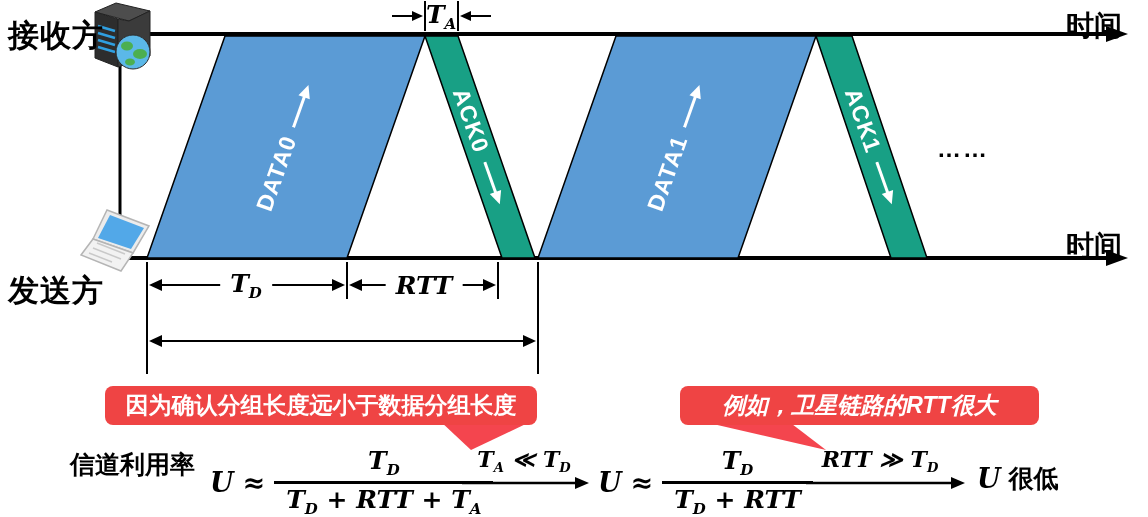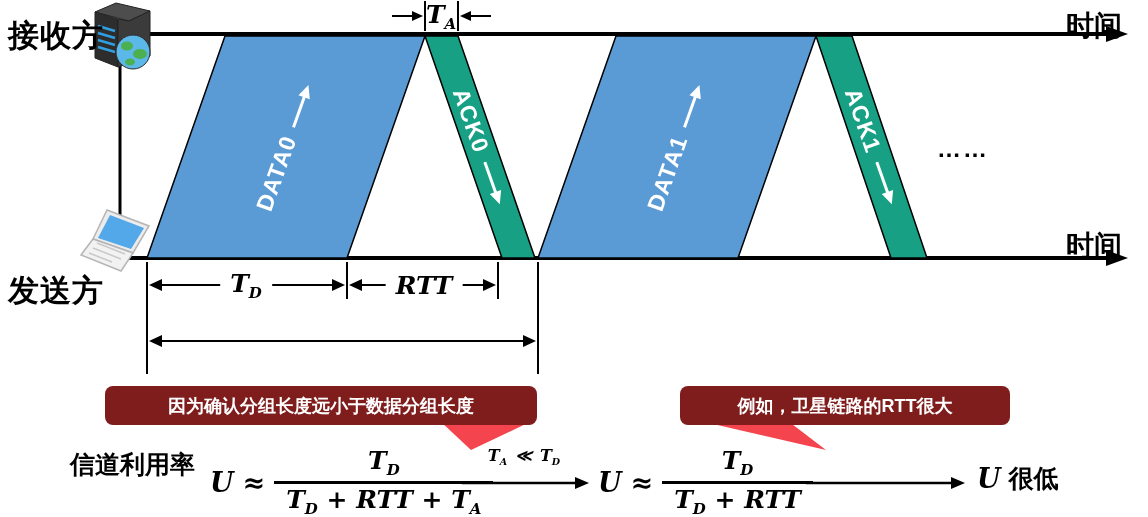--- a/index.html
+++ b/index.html
@@ -19,29 +19,29 @@
   .math sub{font-size:0.6em;font-style:italic;}
 
   .ta-top{position:absolute;left:441px;top:16px;transform:translate(-50%,-50%);font-size:25px;white-space:nowrap;}
 
   .dim-label{position:absolute;transform:translate(-50%,-50%);background:#fff;padding:0 10px;
              font-size:25px;white-space:nowrap;}
 
   .ellipsis{position:absolute;left:963px;top:149px;transform:translate(-50%,-50%);
             font-weight:bold;font-size:24px;letter-spacing:2px;white-space:nowrap;}
 
-  .callout{position:absolute;height:39px;background:#7f1d1d;color:#fff;font-weight:bold;font-size:18px;
+  .callout{position:absolute;height:39px;background:#ef4444;color:#fff;font-weight:bold;font-size:23px;
            border-radius:8px;display:flex;align-items:center;justify-content:center;white-space:nowrap;z-index:2;}
 
   .fgroup{position:absolute;display:flex;align-items:center;gap:9px;font-size:27px;white-space:nowrap;}
   .frac{display:inline-flex;flex-direction:column;align-items:center;}
   .frac .num,.frac .den{font-size:25px;line-height:1.3;padding:0 12px;}
   .frac .den{border-top:3px solid #000;}
 
-  .cond-label{position:absolute;transform:translateX(-50%);font-size:16px;white-space:nowrap;}
+  .cond-label{position:absolute;transform:translateX(-50%);font-size:22px;white-space:nowrap;}
   .cond-label .rel{padding:0 8px;}
 
   .formula-title{position:absolute;left:70px;top:448px;font-weight:bold;font-size:25px;white-space:nowrap;}
   .result{position:absolute;left:977px;top:462px;display:flex;align-items:center;gap:8px;white-space:nowrap;}
   .result .u{font-size:27px;}
   .result .txt{font-weight:bold;font-size:25px;font-family:"Liberation Sans","DejaVu Sans",sans-serif;font-style:normal;}
 </style>
 </head>
 <body>
 
@@ -159,21 +159,21 @@
   <div class="ellipsis">……</div>
 
   <div class="dim-label math" style="left:246px;top:285px;">
     <span>T</span><sub>D</sub>
   </div>
   <div class="dim-label math" style="left:424px;top:285px;">
     <span>RTT</span>
   </div>
 
   <div class="callout" style="left:105px;top:386px;width:432px;">因为确认分组长度远小于数据分组长度</div>
-  <div class="callout" style="left:680px;top:386px;width:330px;">例如，卫星链路的RTT很大</div>
+  <div class="callout" style="left:680px;top:386px;width:359px;font-style:italic;">例如，卫星链路的RTT很大</div>
 
   <div class="formula-title">信道利用率</div>
 
   <div class="fgroup math" style="left:210px;top:445px;">
     <span>U</span>
     <span>≈</span>
     <span class="frac">
       <span class="num"><span>T</span><sub>D</sub></span>
       <span class="den"><span>T</span><sub>D</sub> <span>+</span> <span>RTT</span> <span>+</span> <span>T</span><sub>A</sub></span>
     </span>
@@ -185,19 +185,22 @@
 
   <div class="fgroup math" style="left:598px;top:445px;">
     <span>U</span>
     <span>≈</span>
     <span class="frac">
       <span class="num"><span>T</span><sub>D</sub></span>
       <span class="den"><span>T</span><sub>D</sub> <span>+</span> <span>RTT</span></span>
     </span>
   </div>
 
+  <div class="cond-label math" style="left:880px;top:446px;">
+    <span>RTT</span><span class="rel">≫</span><span>T</span><sub>D</sub>
+  </div>
 
   <div class="result">
     <span class="u math">U</span>
     <span class="txt">很低</span>
   </div>
 
 </div>
 
 </body></html>

